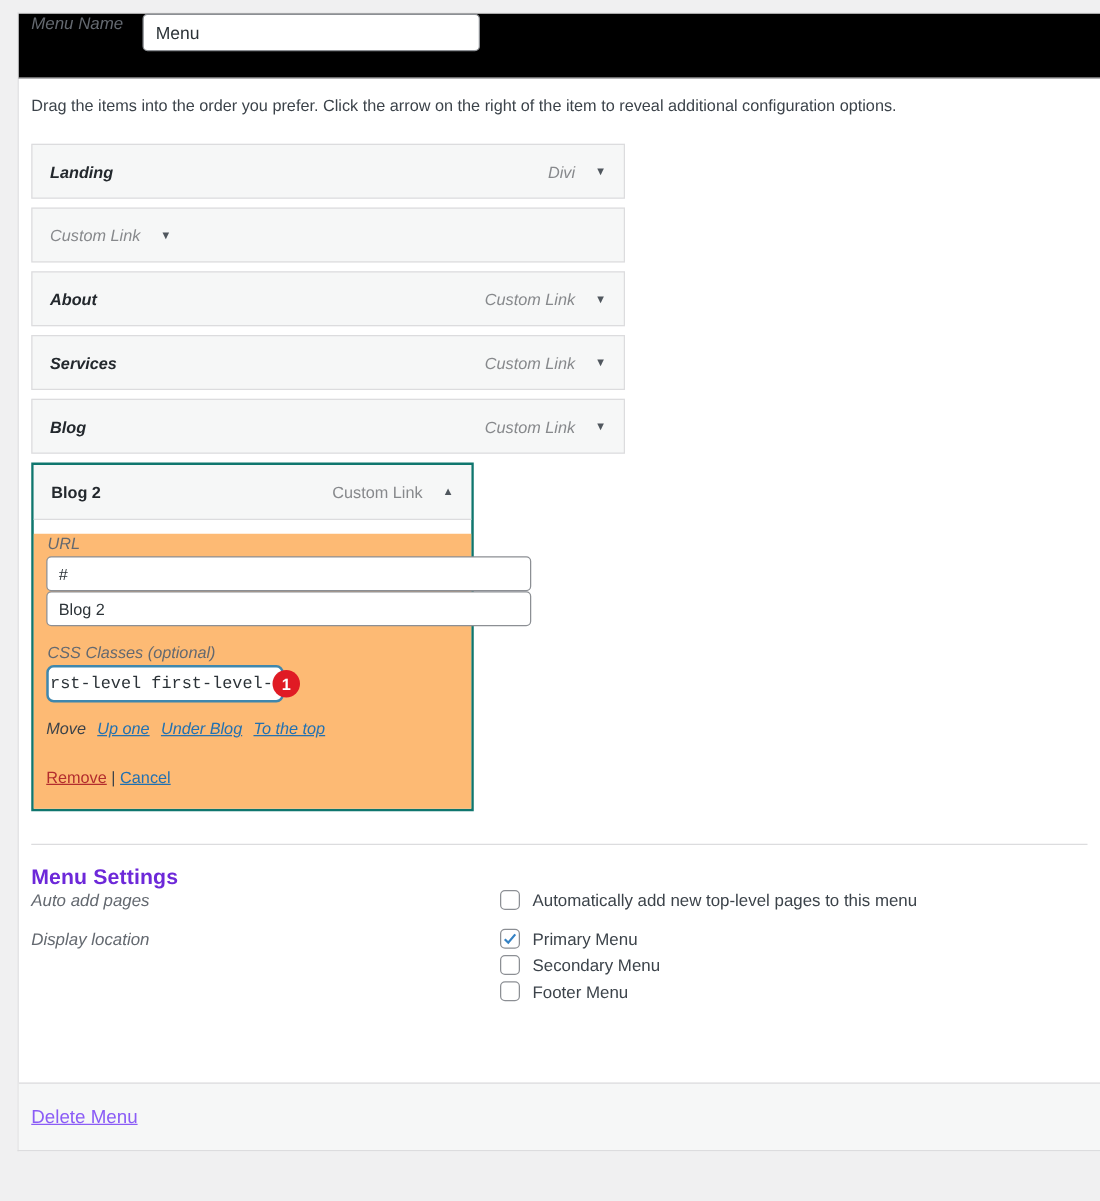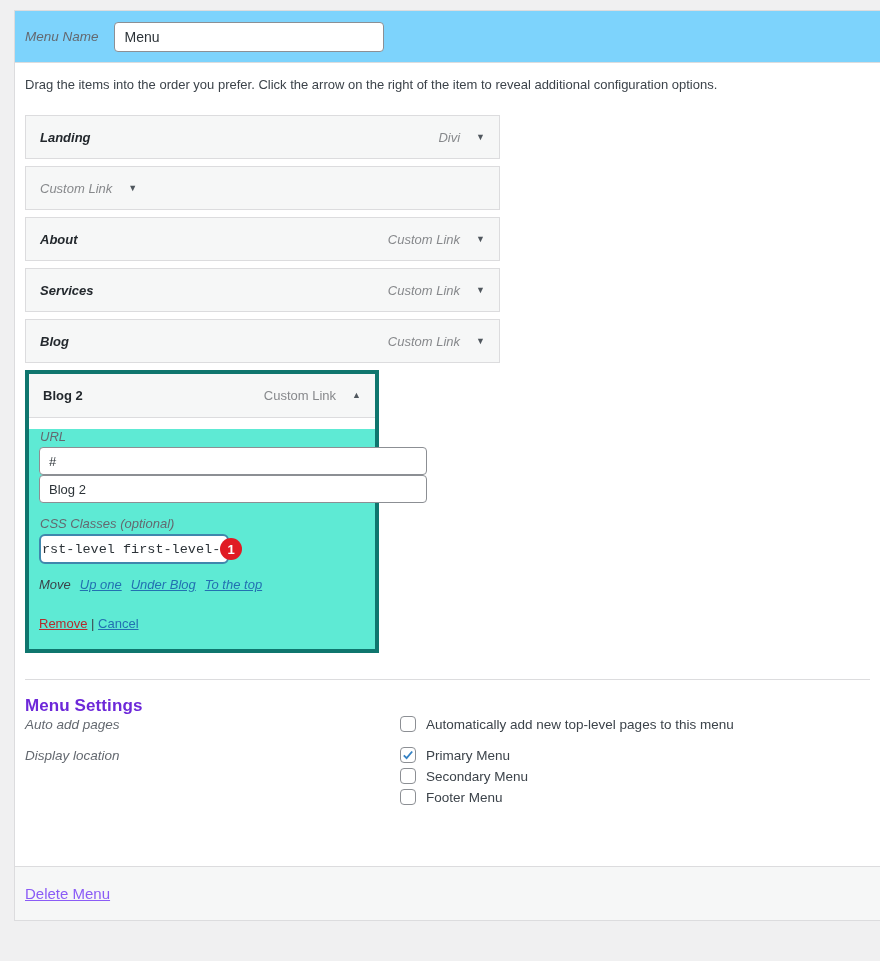--- a/index.html
+++ b/index.html
@@ -12,22 +12,22 @@
   }
   a { text-decoration:underline; cursor:pointer; }
 
   .menu-box {
     position:absolute; left:14px; top:10px; width:866px; height:911px;
     background:#fff; border:1px solid #dcdcde; border-right:0;
   }
 
   
   .box-header {
-    height:52px; background:#7dd3fc; border-bottom:1px solid #dcdcde;
-    display:flex; align-items:center; padding:0 10px;
+    height:52px; background:#000000; border-bottom:1px solid #dcdcde;
+    display:flex; align-items:flex-start; padding:0 10px;
   }
   .menu-name-label { font-style:italic; font-size:13.5px; color:#646970; margin-right:15px; }
   .menu-name-input {
     width:270px; height:30px; border:1px solid #8c8f94; border-radius:4px;
     padding:0 10px; font-size:14px; color:#2c3338; background:#fff;
     font-family:"Liberation Sans", sans-serif;
   }
 
   .box-body { padding:14px 10px 0; }
   .instruction { margin:0; font-size:13px; color:#3c434a; }
@@ -37,23 +37,23 @@
   .menu-item-bar {
     height:44px; background:#f6f7f7; border:1px solid #dcdcde;
     display:flex; align-items:center; padding:0 14px; margin-bottom:7px;
     cursor:move;
   }
   .item-title { font-weight:bold; font-size:13px; color:#23282d; flex:1; }
   .item-type { font-size:13px; color:#87898c; margin-right:16px; }
   .chev { font-size:9px; color:#50575e; cursor:pointer; line-height:1; }
 
   
-  .expanded-item { width:354px; border:4px solid #0f766e; margin-bottom:2px; }
+  .expanded-item { width:354px; border:2px solid #0f766e; margin-bottom:2px; }
   .expanded-item .menu-item-bar { border:0; border-bottom:1px solid #dcdcde; margin:0; }
-  .expanded-body { padding:0 10px 18px; background:#5eead4; }
+  .expanded-body { padding:0 10px 18px; background:#fdba74; }
   .field-label { font-style:italic; font-size:13px; color:#646970; margin:13px 0 3px 1px; }
   .field-label.first { margin-top:11px; }
   .text-input {
     display:block; width:388px; height:28px; border:1px solid #8c8f94; border-radius:4px;
     padding:0 9px; font-size:13px; color:#2c3338; background:#fff;
     font-family:"Liberation Sans", sans-serif;
   }
   .css-input-wrap { position:relative; width:190px; }
   .css-input {
     height:30px; border:2px solid #3f87ad; border-radius:6px; background:#fff;

